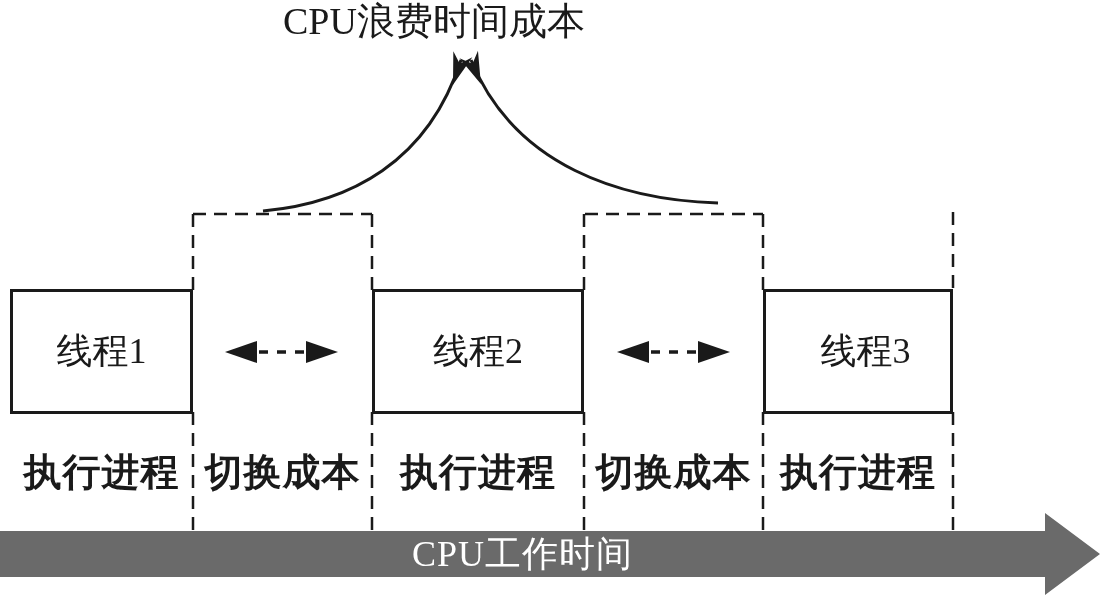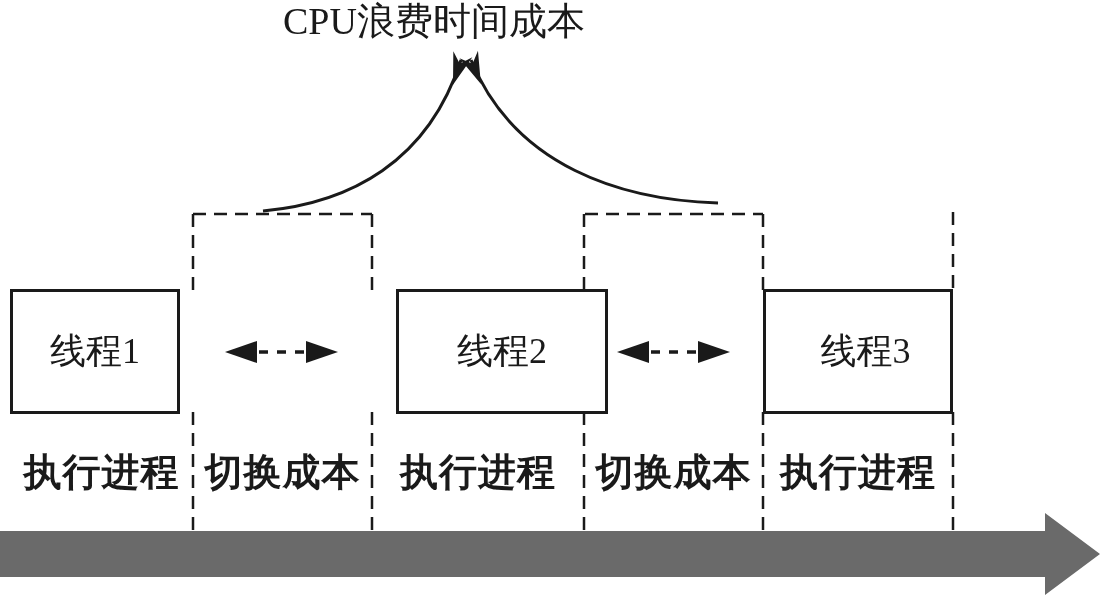--- a/index.html
+++ b/index.html
@@ -28,22 +28,22 @@
   }
   .thread-box {
     position: absolute;
     top: 289px; height: 125px;
     border: 3px solid #1a1a1a;
     background: #ffffff;
     display: flex; align-items: center; justify-content: center;
     font-size: 36px;
     white-space: nowrap;
   }
-  #thread-box-1 { left: 10px;  width: 170px; }
-  #thread-box-2 { left: 372px; width: 212px; margin-left: 24px; }
+  #thread-box-1 { left: 10px;  width: 183px; }
+  #thread-box-2 { left: 372px; width: 212px; }
   #thread-box-3 { left: 763px; width: 190px; padding-left: 15px; }
   .seg-label {
     position: absolute;
     top: 449px; height: 46px; line-height: 46px;
     text-align: center;
     font-size: 38px;
     letter-spacing: 1px;
     white-space: nowrap;
     font-weight: bold;
   }
@@ -125,14 +125,15 @@
   <div class="thread-box" id="thread-box-3">
     <span>线程3</span>
   </div>
 
   <div class="seg-label" id="seg-1">执行进程</div>
   <div class="seg-label" id="seg-2">切换成本</div>
   <div class="seg-label" id="seg-3">执行进程</div>
   <div class="seg-label" id="seg-4">切换成本</div>
   <div class="seg-label" id="seg-5">执行进程</div>
 
+  <div class="timeline-label">CPU工作时间</div>
 
 </div>
 
 </body></html>

